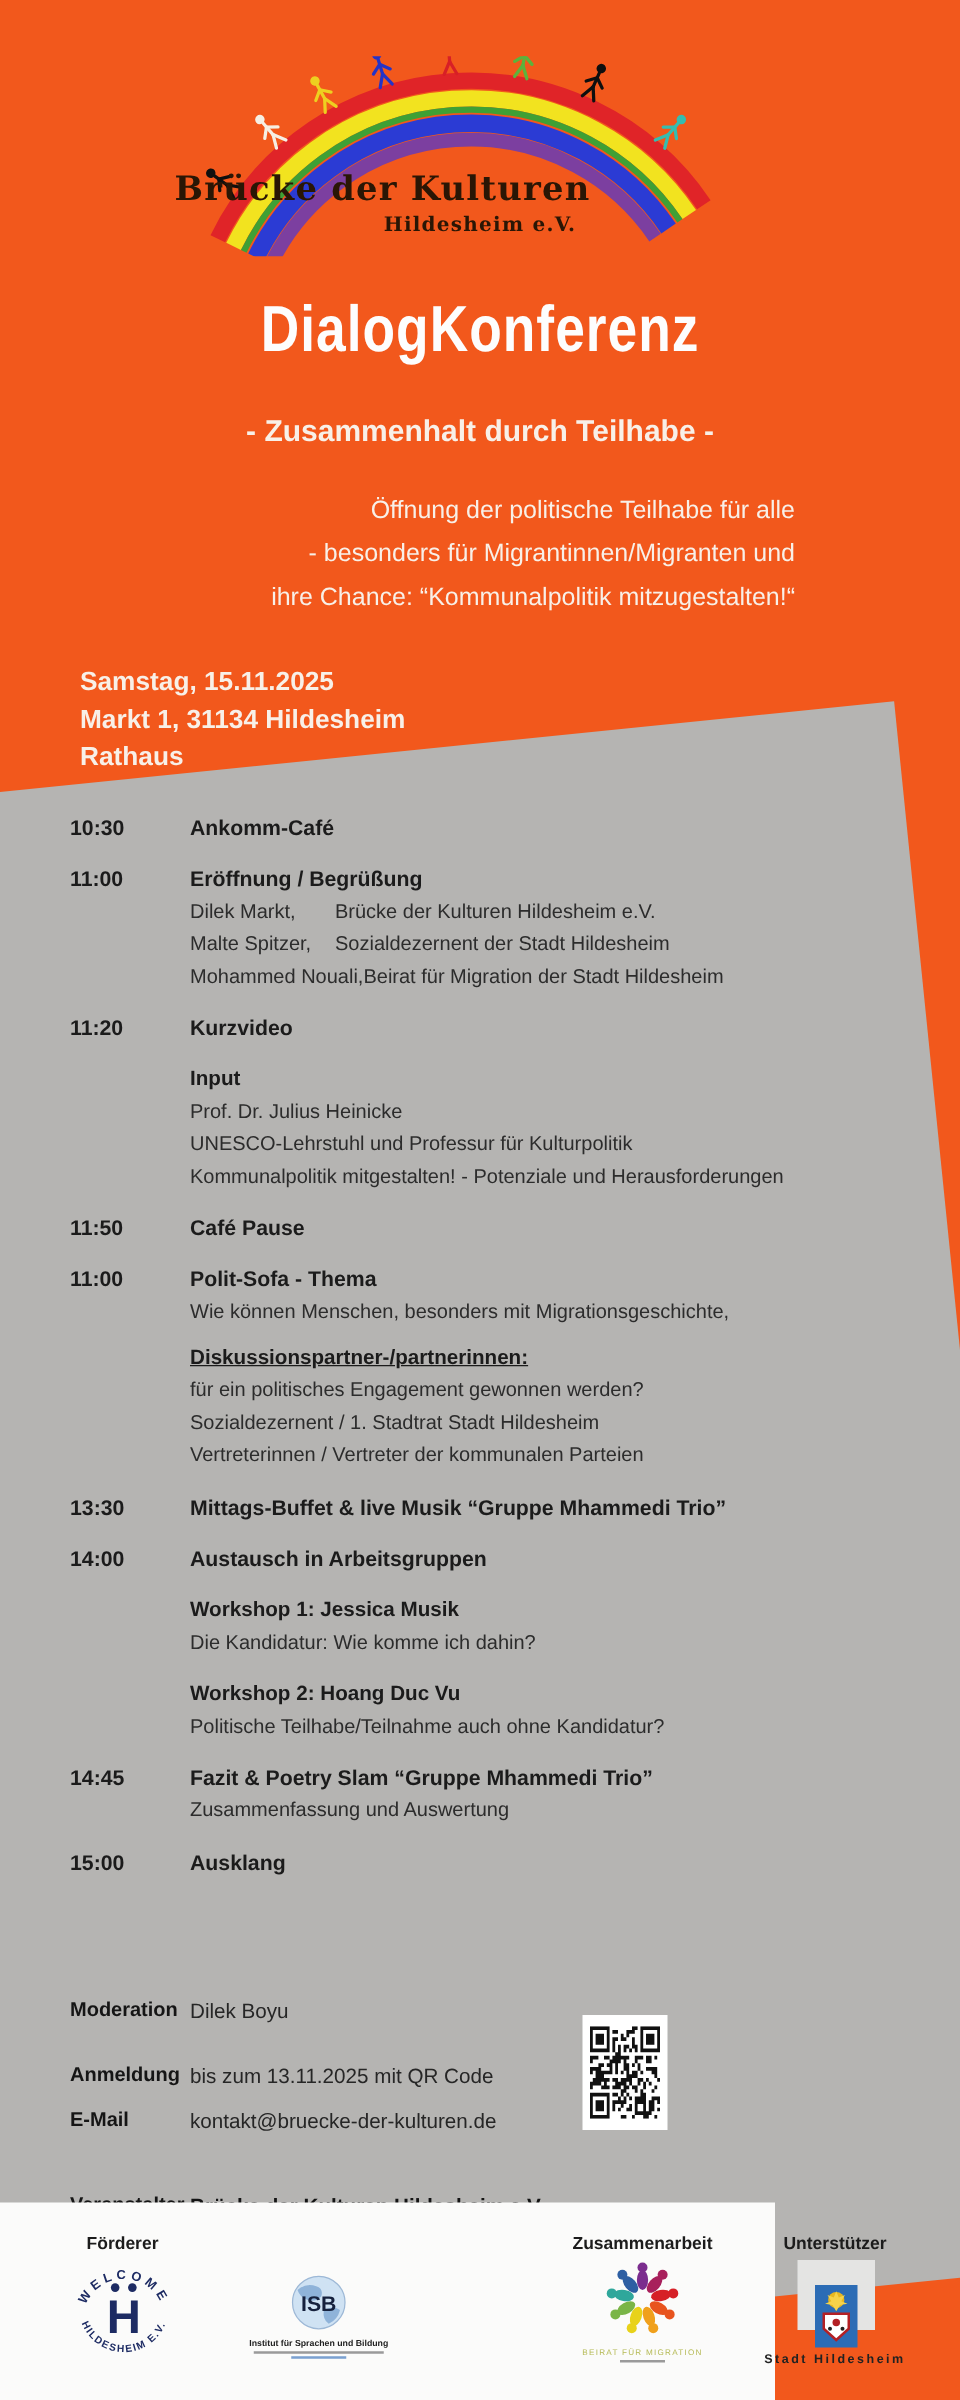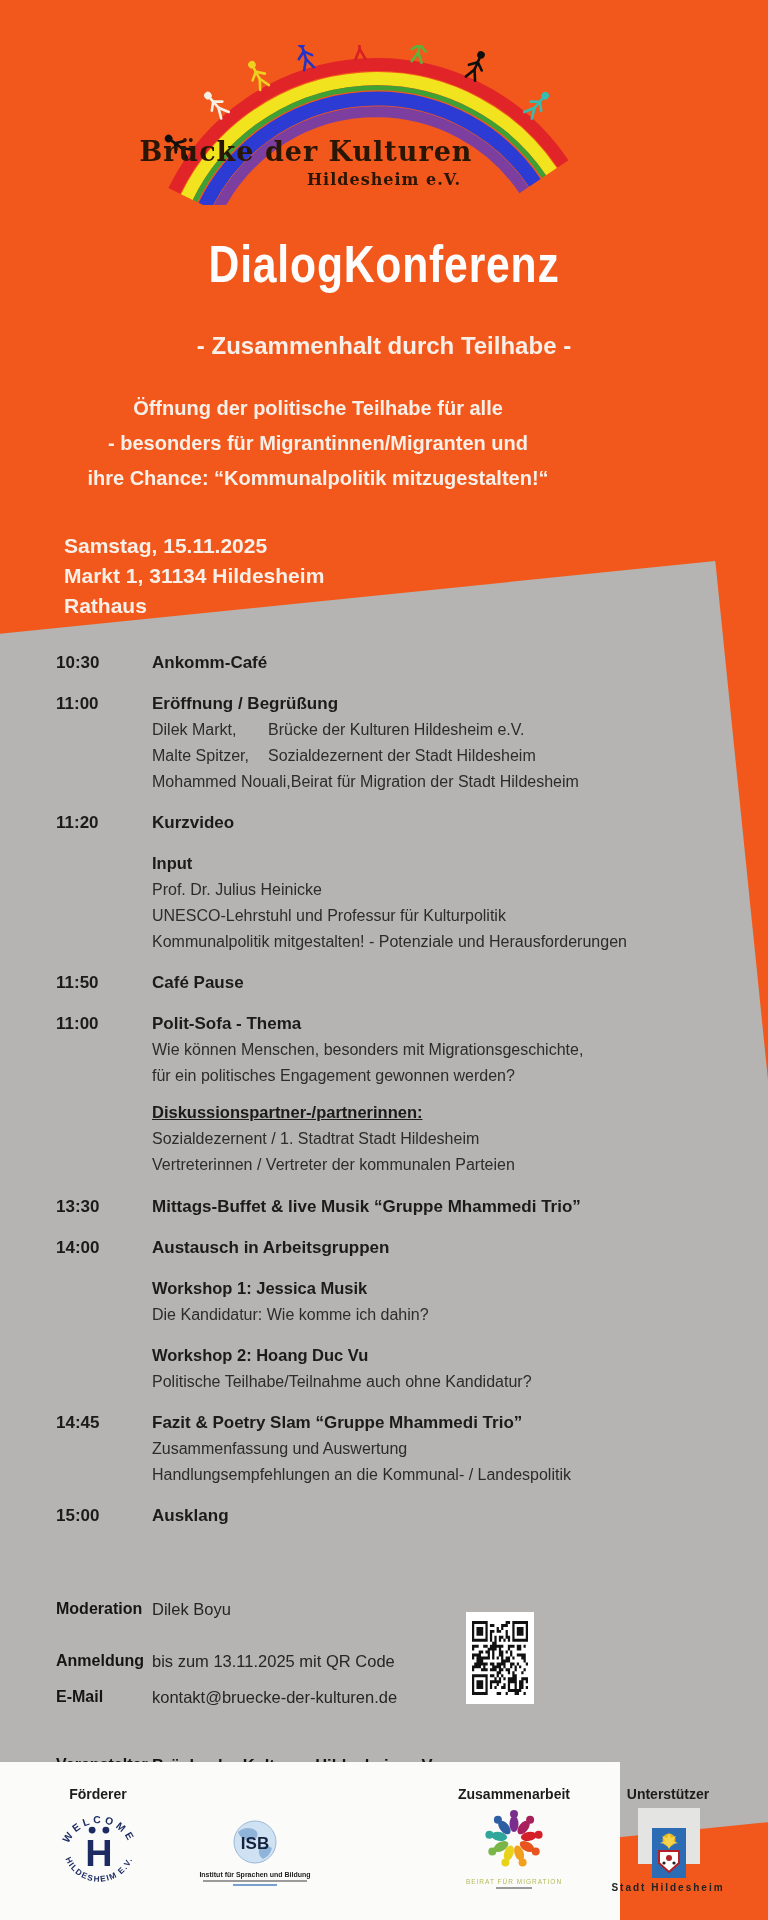--- a/index.html
+++ b/index.html
@@ -12,22 +12,22 @@
         font-family:"DejaVu Serif",serif;font-weight:600;font-size:27px;color:#2a1605;letter-spacing:1px;}
   .org2{position:absolute;left:0;top:170px;width:768px;text-align:center;
         font-family:"DejaVu Serif",serif;font-weight:600;font-size:16px;color:#2a1605;letter-spacing:1px;}
 
   
   .title{position:absolute;left:0;top:234px;width:768px;text-align:center;color:#fdfdfd;}
   .title span{display:inline-block;transform:scaleX(.82);transform-origin:center;
               font-size:52px;font-weight:800;letter-spacing:1px;}
   .subtitle{position:absolute;left:0;top:332px;width:768px;text-align:center;
             font-size:24px;font-weight:700;color:#f8f0e8;}
-  .intro{position:absolute;left:0;top:391px;width:636px;text-align:center;
-         font-size:20px;font-weight:700;line-height:35px;color:#f8f0e8;}
+  .intro{position:absolute;left:0;top:391px;width:636px;text-align:right;
+         font-size:20px;font-weight:400;line-height:35px;color:#f8f0e8;}
   .when{position:absolute;left:64px;top:531px;font-size:21px;font-weight:700;
         line-height:30px;color:#f8f0e8;}
 
   
   .gray-block{position:absolute;left:-200px;top:654px;width:920px;height:1260px;
               background:#B5B4B2;transform:rotate(-5.8deg);transform-origin:0 0;}
 
   
   .schedule{position:absolute;left:56px;top:650px;width:664px;z-index:2;}
   .s-row{display:flex;line-height:25px;margin-top:1px;}
@@ -221,27 +221,27 @@
         <div class="s-content">Café Pause</div>
       </div>
       <div class="s-row k-title">
         <div class="s-time">11:00</div>
         <div class="s-content">Polit-Sofa - Thema</div>
       </div>
       <div class="s-row k-line">
         <div class="s-time"></div>
         <div class="s-content">Wie können Menschen, besonders mit Migrationsgeschichte,</div>
       </div>
+      <div class="s-row k-subhead_underline">
+        <div class="s-time"></div>
+        <div class="s-content">Diskussionspartner-/partnerinnen:</div>
+      </div>
       <div class="s-row k-line">
         <div class="s-time"></div>
         <div class="s-content">für ein politisches Engagement gewonnen werden?</div>
-      </div>
-      <div class="s-row k-subhead_underline">
-        <div class="s-time"></div>
-        <div class="s-content">Diskussionspartner-/partnerinnen:</div>
       </div>
       <div class="s-row k-line">
         <div class="s-time"></div>
         <div class="s-content">Sozialdezernent / 1. Stadtrat Stadt Hildesheim</div>
       </div>
       <div class="s-row k-line">
         <div class="s-time"></div>
         <div class="s-content">Vertreterinnen / Vertreter der kommunalen Parteien</div>
       </div>
       <div class="s-row k-line">
@@ -274,21 +274,20 @@
       <div class="s-row k-title">
         <div class="s-time">14:45</div>
         <div class="s-content">Fazit &amp; Poetry Slam “Gruppe Mhammedi Trio”</div>
       </div>
       <div class="s-row k-line">
         <div class="s-time"></div>
         <div class="s-content">Zusammenfassung und Auswertung</div>
       </div>
       <div class="s-row k-line">
         <div class="s-time"></div>
-        <div class="s-content">Handlungsempfehlungen an die Kommunal- / Landespolitik</div>
       </div>
       <div class="s-row k-title">
         <div class="s-time">15:00</div>
         <div class="s-content">Ausklang</div>
       </div>
     </div>
 
   <div class="info">
       <div class="i-row">
         <div class="i-label">Moderation</div>

